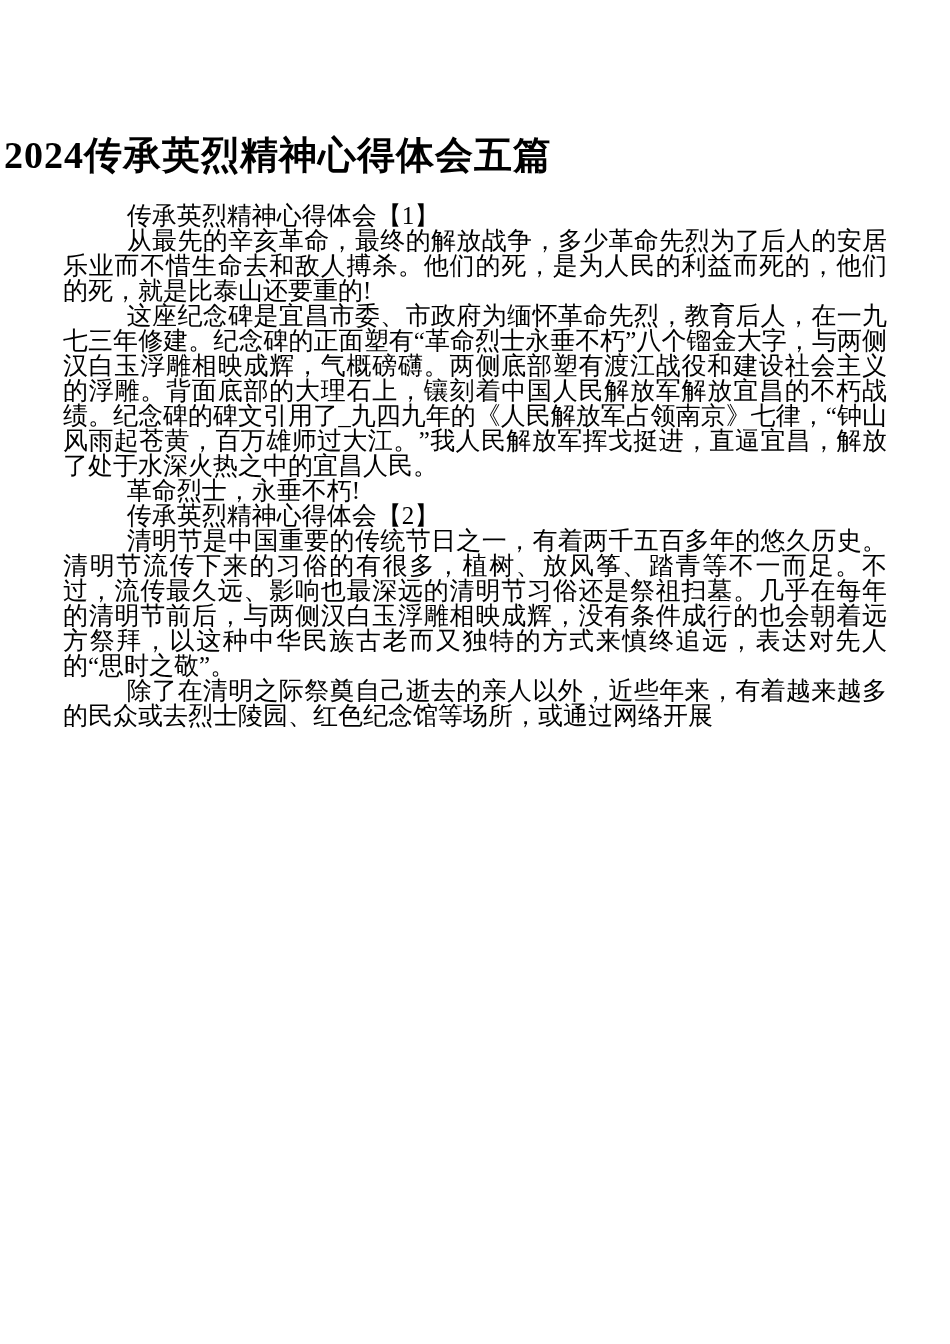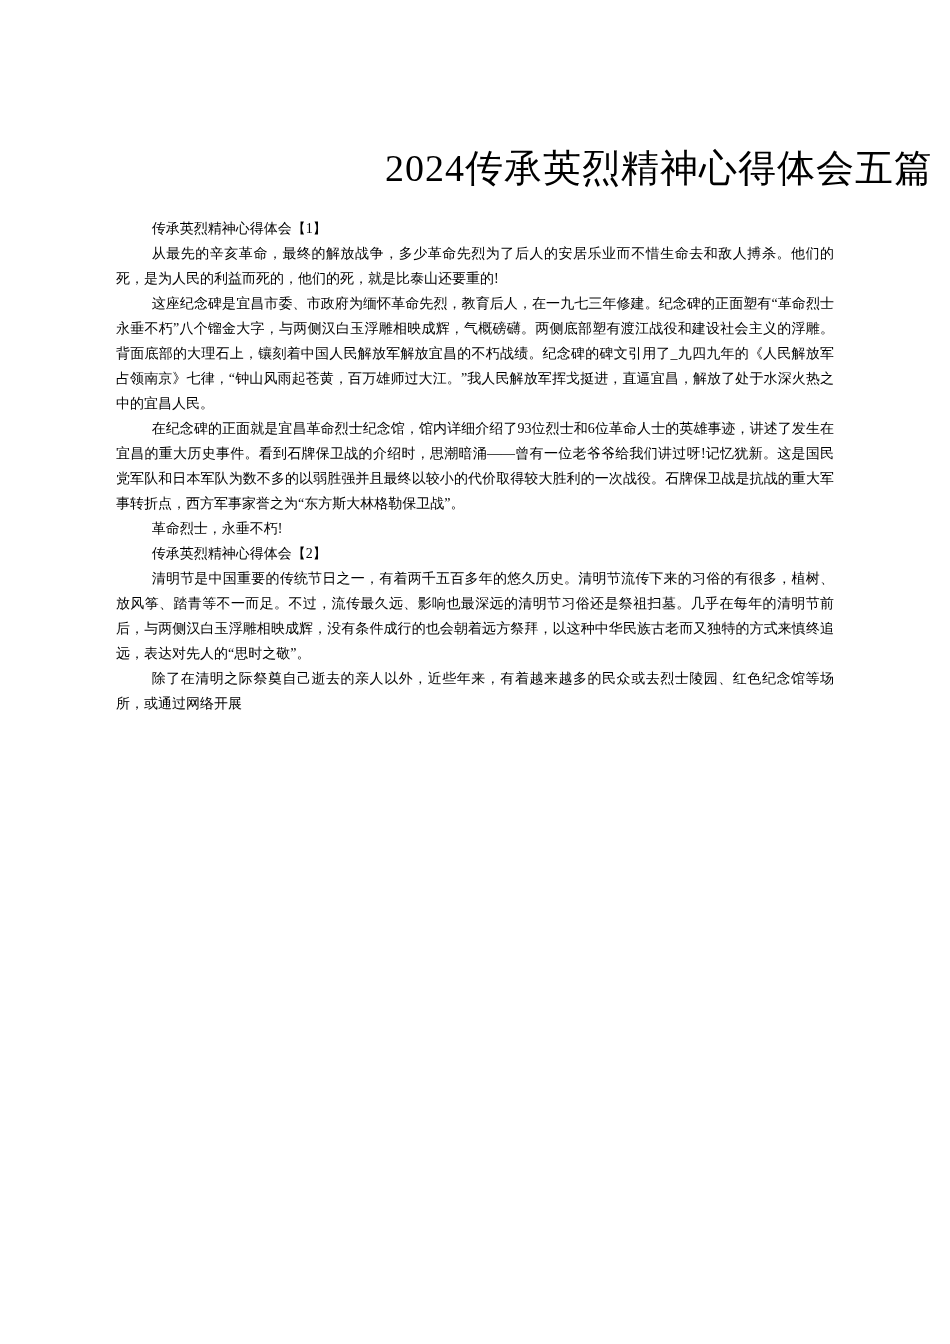--- a/index.html
+++ b/index.html
@@ -10,51 +10,50 @@
   .page {
     position: relative;
     width: 950px;
     height: 1344px;
     background: #ffffff;
     overflow: hidden;
     font-family: "Liberation Serif", "DejaVu Serif", serif;
     color: #000000;
   }
   .doc-title {
-    margin: 17px;
+    margin: 4px;
     padding-top: 130px;
-    text-align: right;
+    text-align: left;
     font-size: 38px;
-    font-weight: 400;
+    font-weight: 700;
     line-height: 42px;
     letter-spacing: 1px;
     white-space: nowrap;
   }
   .doc-body {
     margin-top: 27px;
-    padding: 0 116px;
-    font-size: 14px;
+    padding: 0 63px;
+    font-size: 25px;
     line-height: 25px;
     text-align: justify;
   }
   .doc-body p {
     margin: 0;
     padding: 0;
     text-indent: 2.55em;
     word-break: break-all;
   }
 </style>
 </head>
 <body>
 
 <div class="page">
   <h1 class="doc-title">2024传承英烈精神心得体会五篇</h1>
   <div class="doc-body">
       <p>传承英烈精神心得体会【1】</p>
       <p>从最先的辛亥革命，最终的解放战争，多少革命先烈为了后人的安居乐业而不惜生命去和敌人搏杀。他们的死，是为人民的利益而死的，他们的死，就是比泰山还要重的!</p>
       <p>这座纪念碑是宜昌市委、市政府为缅怀革命先烈，教育后人，在一九七三年修建。纪念碑的正面塑有“革命烈士永垂不朽”八个镏金大字，与两侧汉白玉浮雕相映成辉，气概磅礴。两侧底部塑有渡江战役和建设社会主义的浮雕。背面底部的大理石上，镶刻着中国人民解放军解放宜昌的不朽战绩。纪念碑的碑文引用了_九四九年的《人民解放军占领南京》七律，“钟山风雨起苍黄，百万雄师过大江。”我人民解放军挥戈挺进，直逼宜昌，解放了处于水深火热之中的宜昌人民。</p>
-      <p>在纪念碑的正面就是宜昌革命烈士纪念馆，馆内详细介绍了93位烈士和6位革命人士的英雄事迹，讲述了发生在宜昌的重大历史事件。看到石牌保卫战的介绍时，思潮暗涌——曾有一位老爷爷给我们讲过呀!记忆犹新。这是国民党军队和日本军队为数不多的以弱胜强并且最终以较小的代价取得较大胜利的一次战役。石牌保卫战是抗战的重大军事转折点，西方军事家誉之为“东方斯大林格勒保卫战”。</p>
       <p>革命烈士，永垂不朽!</p>
       <p>传承英烈精神心得体会【2】</p>
       <p>清明节是中国重要的传统节日之一，有着两千五百多年的悠久历史。清明节流传下来的习俗的有很多，植树、放风筝、踏青等不一而足。不过，流传最久远、影响也最深远的清明节习俗还是祭祖扫墓。几乎在每年的清明节前后，与两侧汉白玉浮雕相映成辉，没有条件成行的也会朝着远方祭拜，以这种中华民族古老而又独特的方式来慎终追远，表达对先人的“思时之敬”。</p>
       <p>除了在清明之际祭奠自己逝去的亲人以外，近些年来，有着越来越多的民众或去烈士陵园、红色纪念馆等场所，或通过网络开展</p>
     </div>
 </div>
 
 </body></html>

